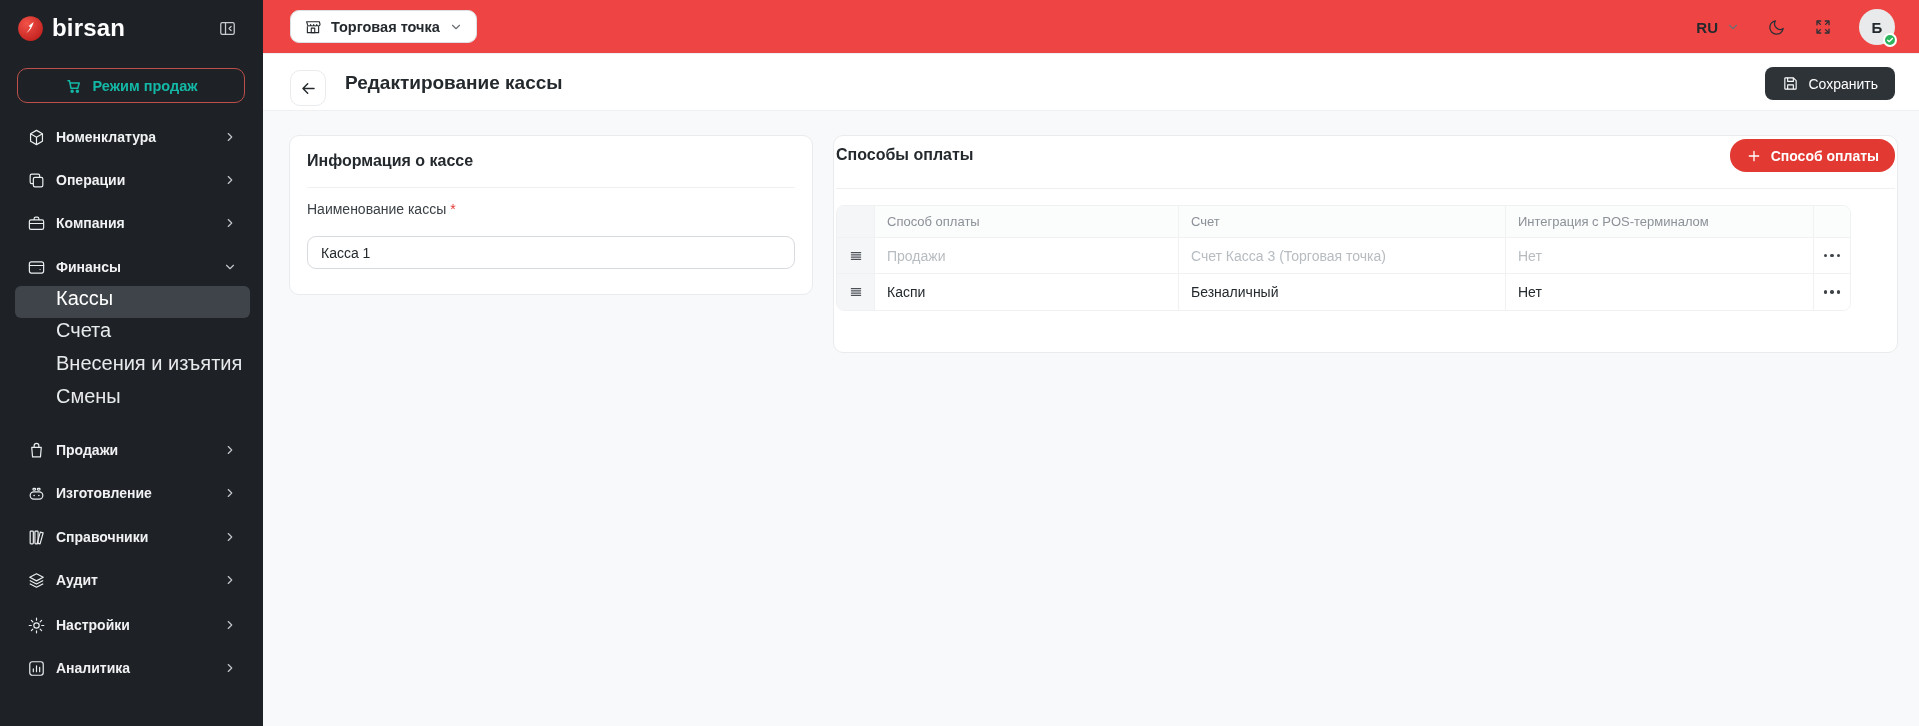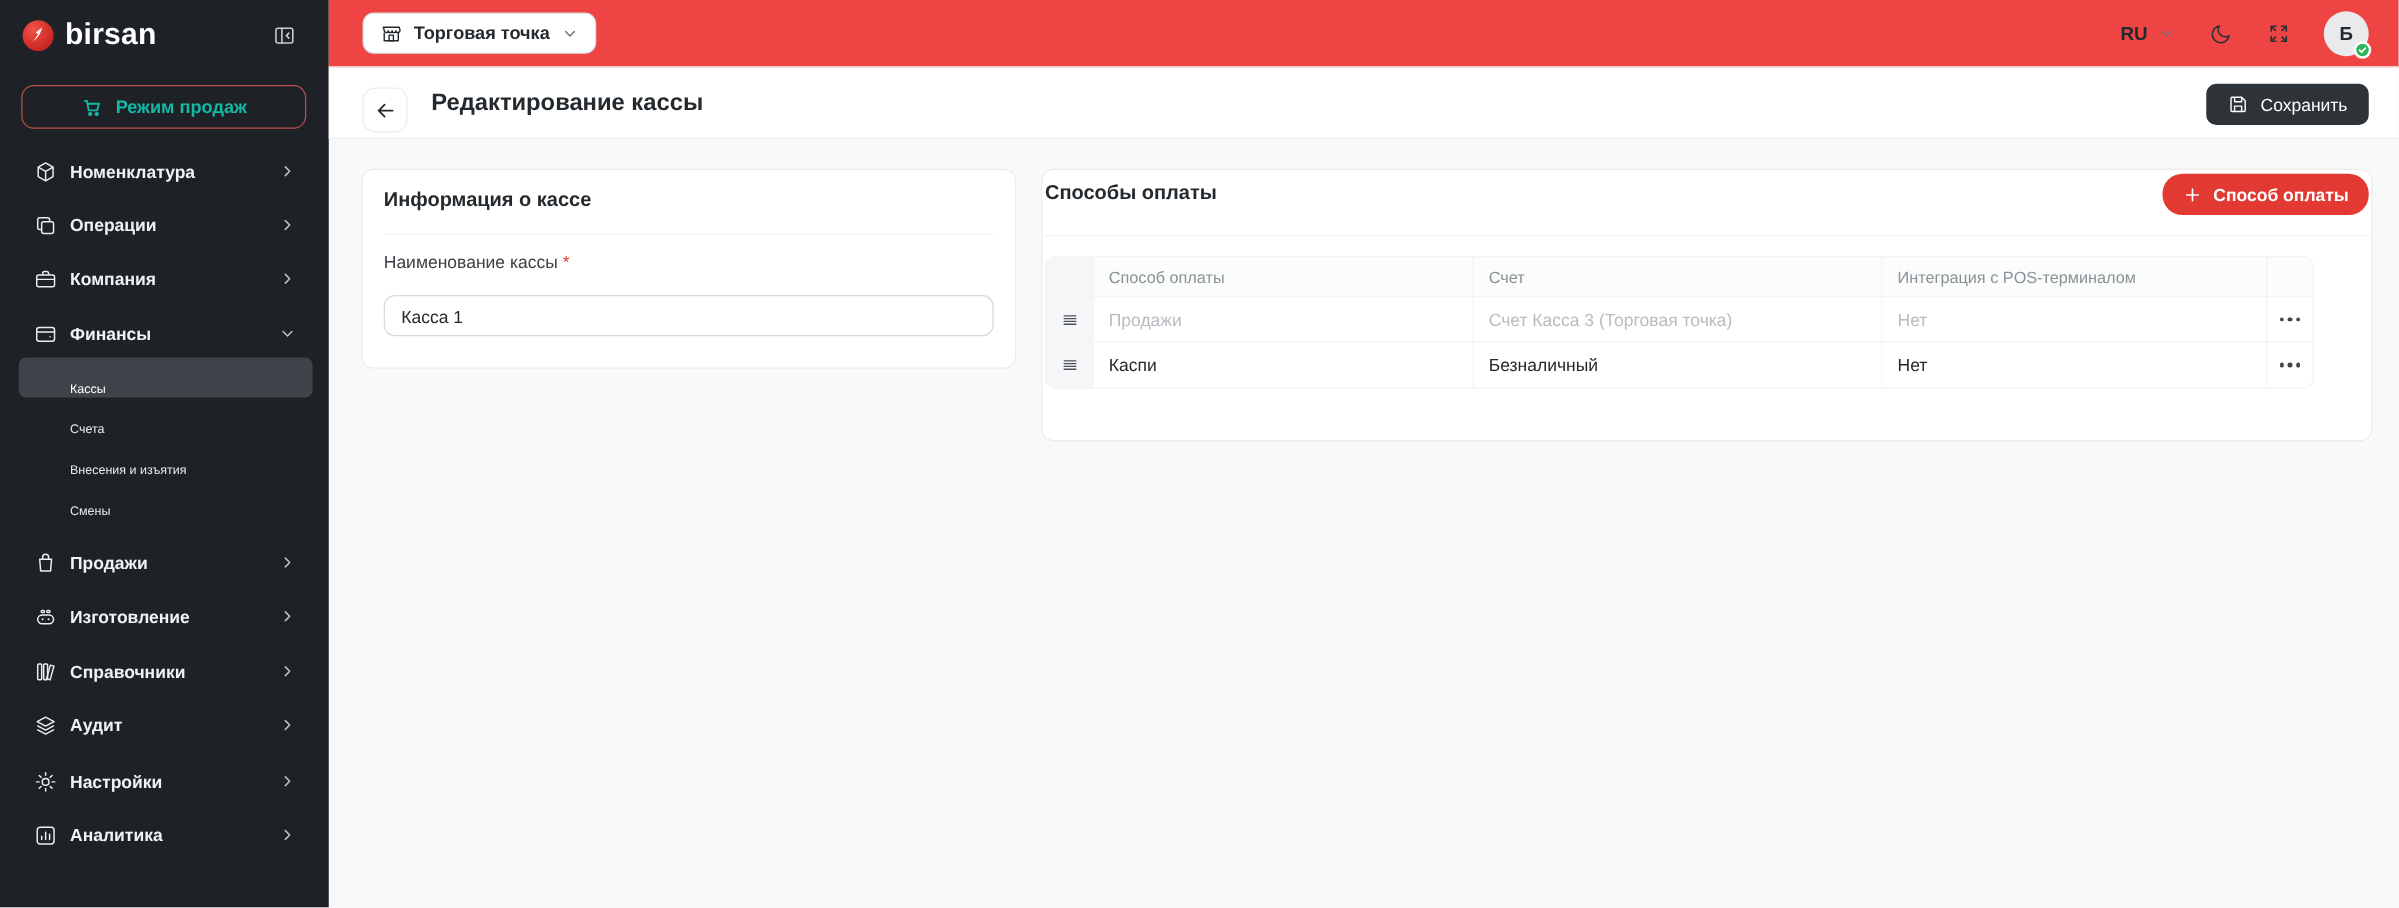--- a/index.html
+++ b/index.html
@@ -11,21 +11,21 @@
   .sidebar { position:absolute; left:0; top:0; width:263px; height:726px; background:#1e2226; color:#f1f2f3; }
   .logo-row { position:absolute; left:17px; top:10px; right:14px; height:36px; display:flex; align-items:center; }
   .logo-mark { width:27px; height:27px; flex:0 0 auto; }
   .logo-text { font-size:24px; font-weight:700; color:#ffffff; margin-left:8px; letter-spacing:.2px; }
   .collapse-btn { position:absolute; right:8px; top:4px; width:28px; height:28px; display:flex; align-items:center; justify-content:center; color:#c9ccd0; cursor:pointer; }
   .sales-btn { position:absolute; left:17px; top:68px; width:228px; height:35px; border:1px solid #bc4f4a; border-radius:10px; display:flex; align-items:center; justify-content:center; gap:10px; color:#14b8a6; font-size:14.5px; font-weight:700; cursor:pointer; background:transparent; }
   .nav-item { position:absolute; left:0; width:263px; height:30px; display:flex; align-items:center; padding-left:27px; cursor:pointer; }
   .nav-item .ico { width:19px; height:19px; display:flex; align-items:center; justify-content:center; color:#eceeef; flex:0 0 auto; }
   .nav-item .lbl { margin-left:10px; font-size:14px; font-weight:600; color:#f1f2f3; }
   .nav-item .chev { position:absolute; right:26px; color:#c3c6c9; display:flex; }
-  .nav-sub { position:absolute; left:0; width:263px; height:30px; display:flex; align-items:flex-end; padding-left:56px; font-size:10px; font-weight:500; color:#e8eaec; cursor:pointer; }
+  .nav-sub { position:absolute; left:0; width:263px; height:30px; display:flex; align-items:flex-start; padding-left:56px; font-size:20px; font-weight:500; color:#e8eaec; cursor:pointer; }
   .nav-sub-active-bg { position:absolute; left:15px; top:286px; width:235px; height:32px; background:#3f444a; border-radius:6px; }
   .nav-sub.active { color:#ffffff; }
 
   
   .topbar { position:absolute; left:263px; top:0; width:1656px; height:54px; background:#ef4444; border-bottom:1px solid #eef0f1; }
   .store-select { position:absolute; left:27px; top:10px; height:33px; display:flex; align-items:center; gap:9px; padding:0 13px; border:1px solid #dcdfe3; border-radius:9px; background:#fff; cursor:pointer; color:#24292d; }
   .store-select .txt { font-size:14.5px; font-weight:600; }
   .tb-right { position:absolute; right:24px; top:0; height:54px; display:flex; align-items:center; gap:25px; }
   .lang-select { display:flex; align-items:center; gap:8px; cursor:pointer; color:#24292d; }
   .lang-select .txt { font-size:15px; font-weight:600; }

